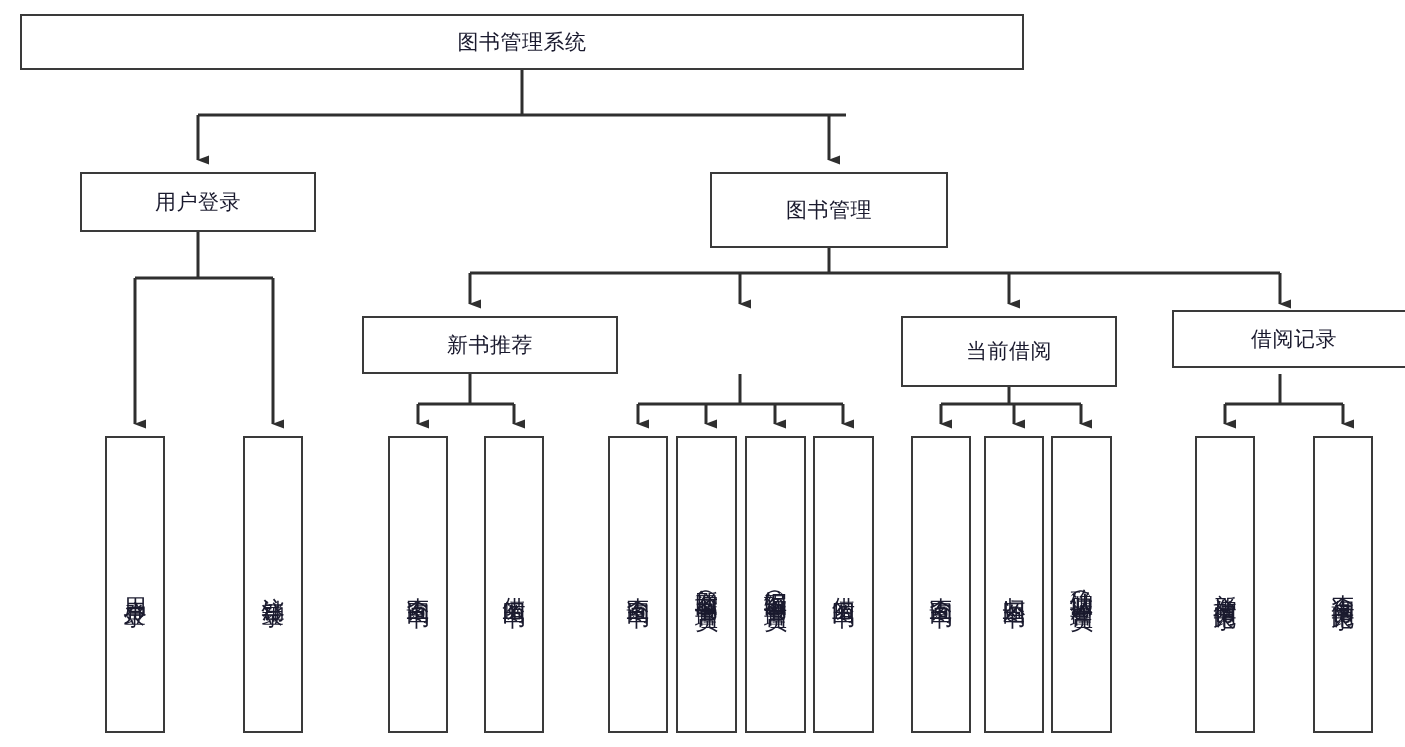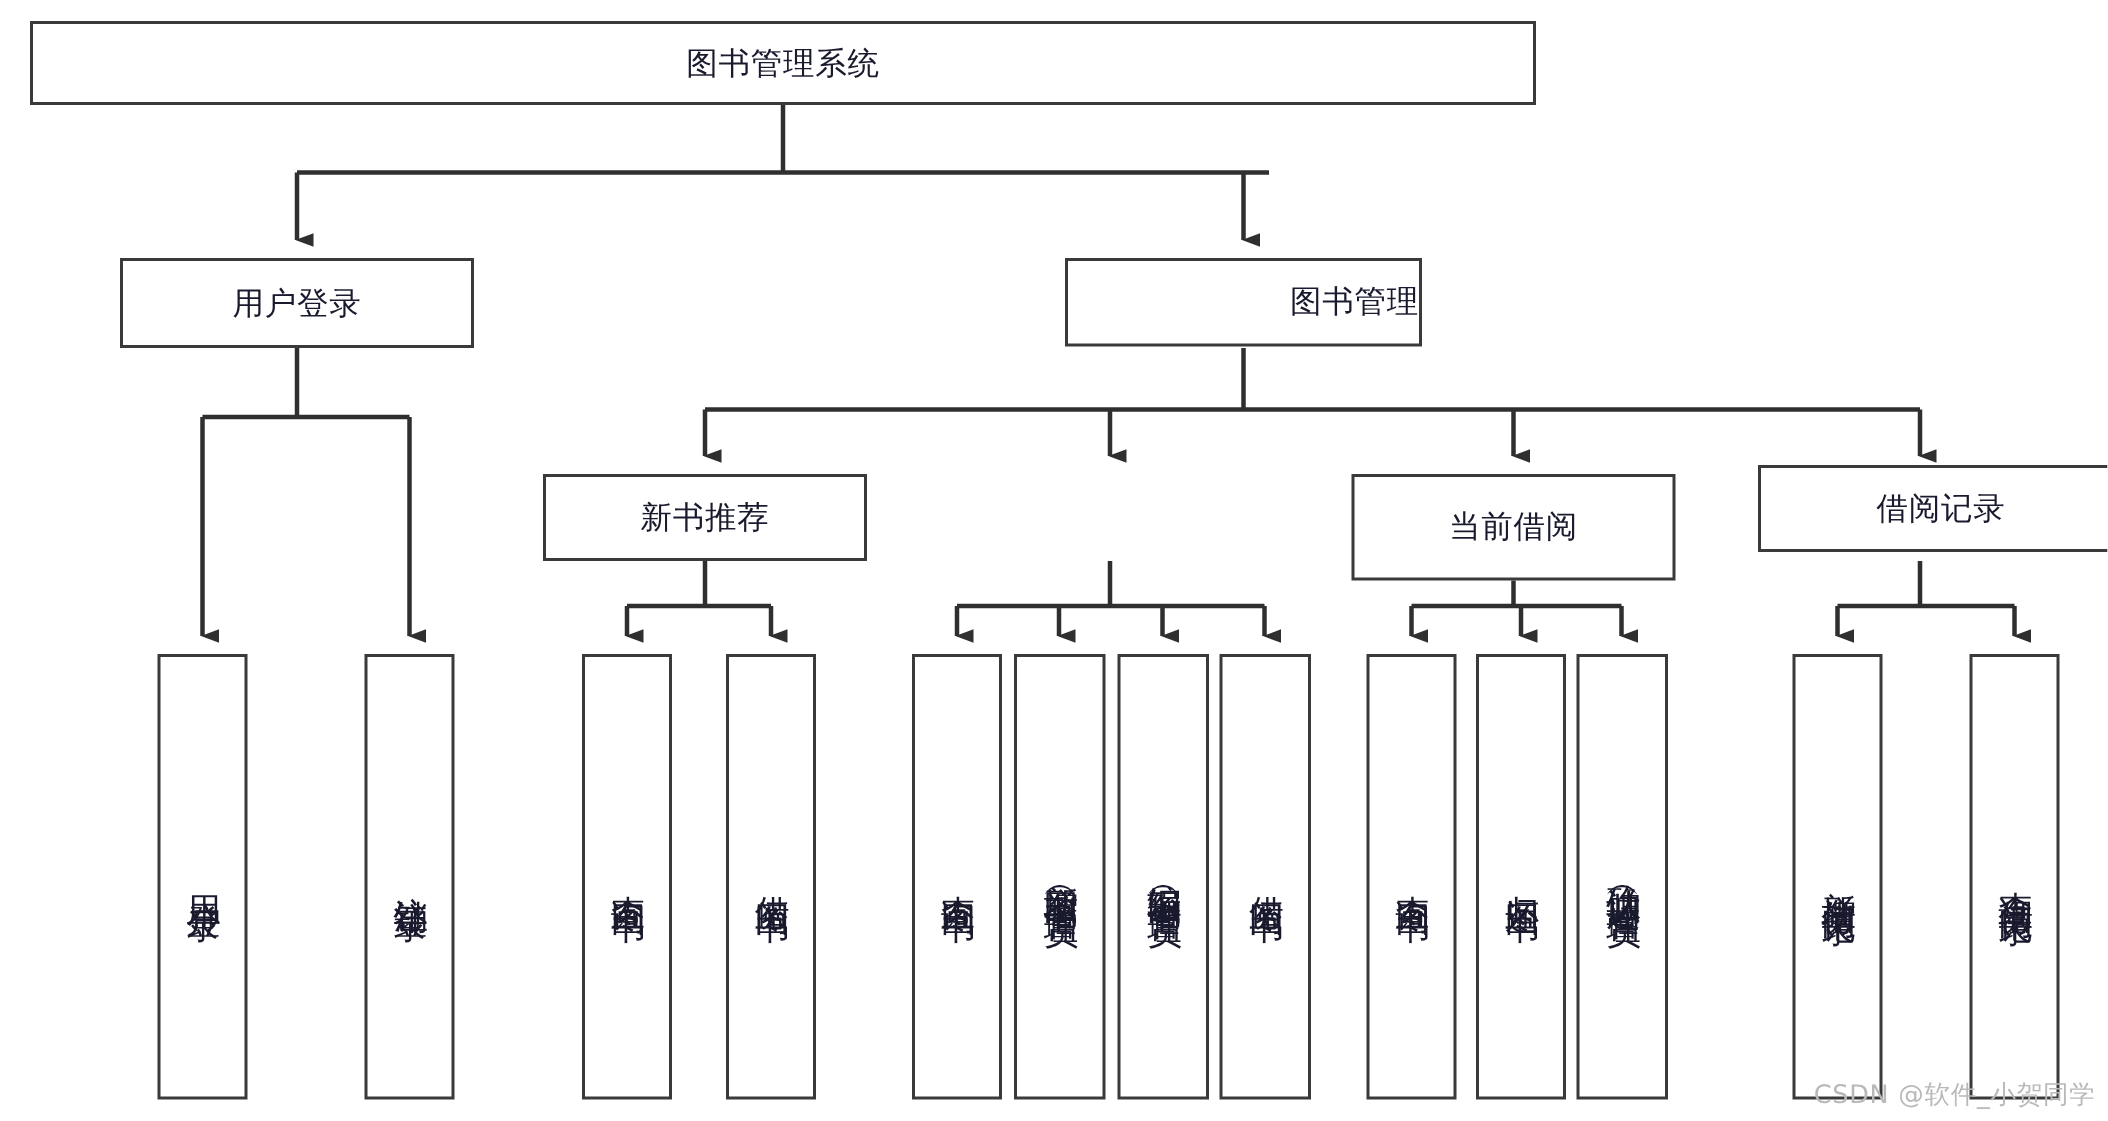--- a/index.html
+++ b/index.html
@@ -126,25 +126,25 @@
     </g>
   </svg>
 
   <div class="node horiz" style="left: 20px; top: 14px; width: 1004px; height: 56px;">
     <span class="label">图书管理系统</span>
   </div>
 
   <div class="node horiz" style="left: 80px; top: 172px; width: 236px; height: 60px;">
     <span class="label">用户登录</span>
   </div>
-  <div class="node horiz" style="left: 710px; top: 172px; width: 238px; height: 59px; justify-content: flex-end;">
+  <div class="node horiz" style="left: 710px; top: 172px; width: 238px; height: 76px;">
     <span class="label">图书管理</span>
   </div>
 
-  <div class="node horiz" style="left: 362px; top: 316px; width: 216px; height: 58px;">
+  <div class="node horiz" style="left: 362px; top: 316px; width: 256px; height: 58px;">
     <span class="label">新书推荐</span>
   </div>
   <div class="node horiz" style="left: 901px; top: 316px; width: 216px; height: 71px;">
     <span class="label">当前借阅</span>
   </div>
   <div class="node horiz" style="left: 1172px; top: 310px; width: 244px; height: 58px;">
     <span class="label">借阅记录</span>
   </div>
 
   <div class="node vert" style="left: 105px; top: 436px; width: 60px; height: 297px;">
@@ -180,15 +180,14 @@
   <div class="node vert" style="left: 1051px; top: 436px; width: 61px; height: 297px;">
     <span class="label">确认归还（管理员）</span>
   </div>
   <div class="node vert" style="left: 1195px; top: 436px; width: 60px; height: 297px;">
     <span class="label">新增借阅记录</span>
   </div>
   <div class="node vert" style="left: 1313px; top: 436px; width: 60px; height: 297px;">
     <span class="label">查询借阅记录</span>
   </div>
 
-  <div id="watermark">CSDN @软件_小贺同学</div>
 
 </div>
 
 </body></html>

